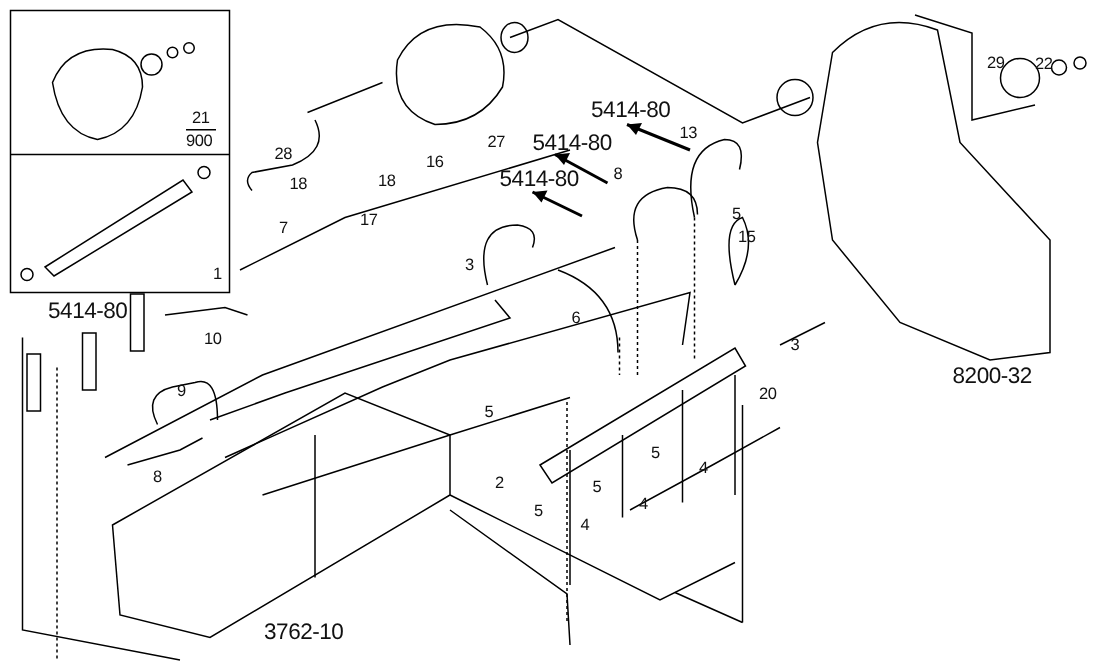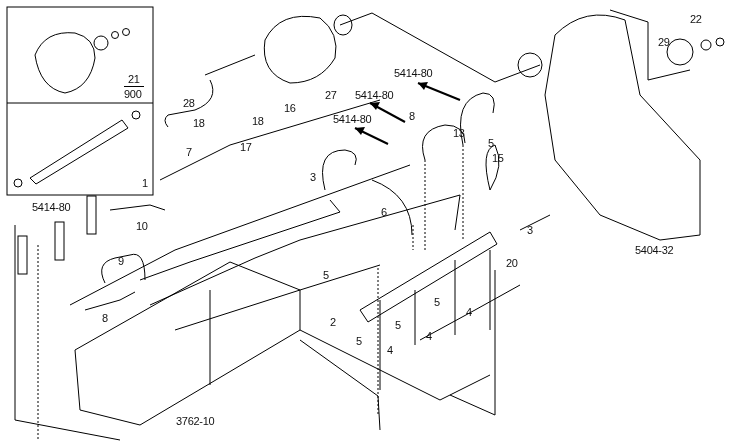--- a/index.html
+++ b/index.html
@@ -1,19 +1,19 @@
 <!DOCTYPE html>
 <html><head>
 <meta charset="utf-8">
 <style>
   html,body{margin:0;padding:0;background:#fff;}
   body{width:735px;height:441px;position:relative;overflow:hidden;font-family:"Liberation Sans",sans-serif;color:#000;}
   #canvas{position:absolute;left:0;top:0;width:735px;height:441px;}
   .lbl{position:absolute;font-size:11px;line-height:11px;white-space:nowrap;color:#111;letter-spacing:-0.3px;}
-  .ref{font-size:11px;}
+  .ref{font-size:15px;}
   svg{position:absolute;left:0;top:0;}
 </style>
 </head>
 <body>
 
 <div id="canvas">
 
   <svg width="735" height="441" viewBox="0 0 735 441">
     <g fill="none" stroke="#000" stroke-width="1">
 
@@ -101,46 +101,46 @@
 
   <div class="lbl" style="left:128px;top:74px;">21</div>
   <div style="position:absolute;left:124px;top:86px;width:20px;border-top:1px solid #000;"></div>
   <div class="lbl" style="left:124px;top:89px;">900</div>
   <div class="lbl" style="left:142px;top:178px;">1</div>
 
   <div class="lbl ref" style="left:394px;top:68px;">5414-80</div>
   <div class="lbl ref" style="left:355px;top:90px;">5414-80</div>
   <div class="lbl ref" style="left:333px;top:114px;">5414-80</div>
   <div class="lbl ref" style="left:32px;top:202px;">5414-80</div>
-  <div class="lbl ref" style="left:635px;top:245px;">5404-32</div>
+  <div class="lbl ref" style="left:635px;top:245px;">8200-32</div>
   <div class="lbl ref" style="left:176px;top:416px;">3762-10</div>
 
   <div class="lbl" style="left:183px;top:98px;">28</div>
   <div class="lbl" style="left:193px;top:118px;">18</div>
   <div class="lbl" style="left:186px;top:147px;">7</div>
   <div class="lbl" style="left:252px;top:116px;">18</div>
   <div class="lbl" style="left:284px;top:103px;">16</div>
   <div class="lbl" style="left:240px;top:142px;">17</div>
   <div class="lbl" style="left:325px;top:90px;">27</div>
   <div class="lbl" style="left:409px;top:111px;">8</div>
-  <div class="lbl" style="left:453px;top:84px;margin-top:44px;">13</div>
+  <div class="lbl" style="left:453px;top:84px;">13</div>
   <div class="lbl" style="left:310px;top:172px;">3</div>
   <div class="lbl" style="left:488px;top:138px;">5</div>
   <div class="lbl" style="left:492px;top:153px;">15</div>
   <div class="lbl" style="left:136px;top:221px;text-align:center;">10</div>
   <div class="lbl" style="left:118px;top:256px;">9</div>
   <div class="lbl" style="left:102px;top:313px;">8</div>
   <div class="lbl" style="left:381px;top:207px;">6</div>
   <div class="lbl" style="left:527px;top:225px;">3</div>
   <div class="lbl" style="left:506px;top:258px;">20</div>
   <div class="lbl" style="left:323px;top:270px;">5</div>
   <div class="lbl" style="left:434px;top:297px;">5</div>
   <div class="lbl" style="left:395px;top:320px;">5</div>
   <div class="lbl" style="left:356px;top:336px;">5</div>
   <div class="lbl" style="left:466px;top:307px;">4</div>
   <div class="lbl" style="left:426px;top:331px;">4</div>
   <div class="lbl" style="left:387px;top:345px;">4</div>
 
   <div class="lbl" style="left:330px;top:317px;">2</div>
   <div class="lbl" style="left:658px;top:37px;">29</div>
-  <div class="lbl" style="left:690px;top:14px;">22</div>
+  <div class="lbl" style="left:690px;top:38px;">22</div>
 
 </div>
 
 </body></html>

